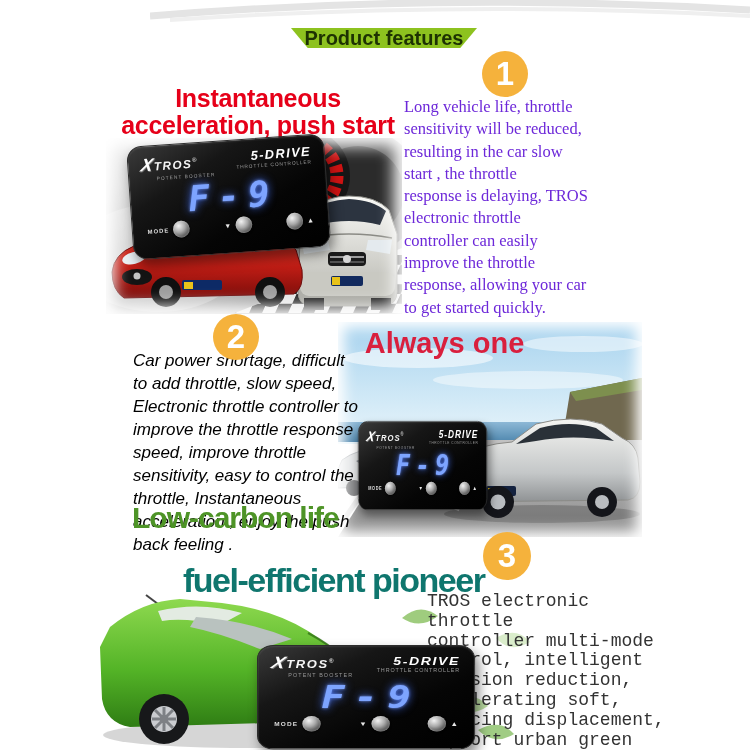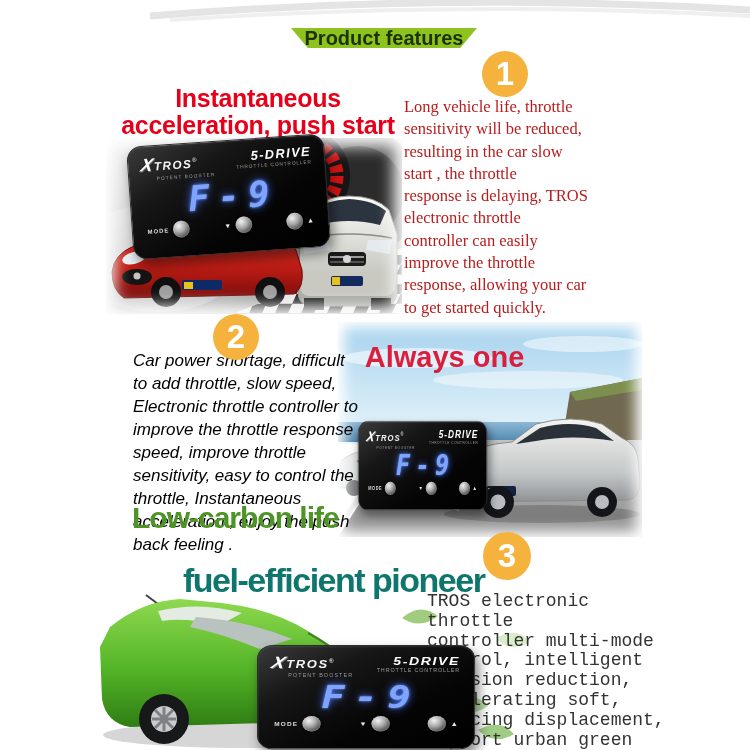--- a/index.html
+++ b/index.html
@@ -20,30 +20,30 @@
   .badge{position:absolute;width:46px;height:46px;border-radius:50%;background:#f5b23c;
          color:#fff;font-size:33px;font-weight:bold;display:flex;align-items:center;
          justify-content:center;z-index:10;}
   .badge-1{left:482px;top:51px;}
   .badge-2{left:213px;top:314px;}
   .badge-3{left:483px;top:532px;width:48px;height:48px;}
 
   
   .title{position:absolute;font-weight:bold;text-align:center;z-index:6;line-height:1.06;}
   .title-1{left:108px;top:85px;width:300px;font-size:25px;color:#e60019;letter-spacing:-.3px;text-align:center;}
-  .title-2{left:352px;top:328px;width:185px;font-size:29px;color:#d91f3d;margin-top:14px;}
+  .title-2{left:352px;top:328px;width:185px;font-size:29px;color:#d91f3d;}
   .title3-l1{position:absolute;left:132px;top:501px;font-size:30px;font-weight:600;
              color:#4e9427;z-index:6;letter-spacing:-1px;}
   .title3-l2{position:absolute;left:183px;top:561px;font-size:34px;font-weight:600;
              color:#0f766e;z-index:6;letter-spacing:-1.5px;}
 
   
   .para{position:absolute;white-space:pre-line;z-index:5;}
   .para-1{left:404px;top:96px;width:252px;font-family:"Liberation Serif","DejaVu Serif",serif;
-          font-size:16.5px;line-height:22.3px;color:#b91c1c;}
+          font-size:16.5px;line-height:22.3px;color:#6d28d9;}
   .para-2{left:133px;top:349px;width:250px;font-size:17px;line-height:23px;color:#000000;font-style:italic;}
   .para-3{left:427px;top:592px;width:250px;font-size:18px;line-height:19.8px;color:#333;font-family:Liberation Mono, monospace;}
 
   
   .img1{position:absolute;left:106px;top:138px;width:296px;height:176px;z-index:2;}
   .img1::after{content:"";position:absolute;inset:0;box-shadow:inset 0 0 16px 8px #fff;pointer-events:none;}
   .img2{position:absolute;left:338px;top:322px;width:304px;height:215px;z-index:1;}
   .img2::after{content:"";position:absolute;inset:0;box-shadow:inset 0 0 14px 6px #fff;pointer-events:none;}
   .img3{position:absolute;left:100px;top:593px;width:300px;height:157px;z-index:2;}
   .leaves{position:absolute;left:392px;top:598px;z-index:1;}

